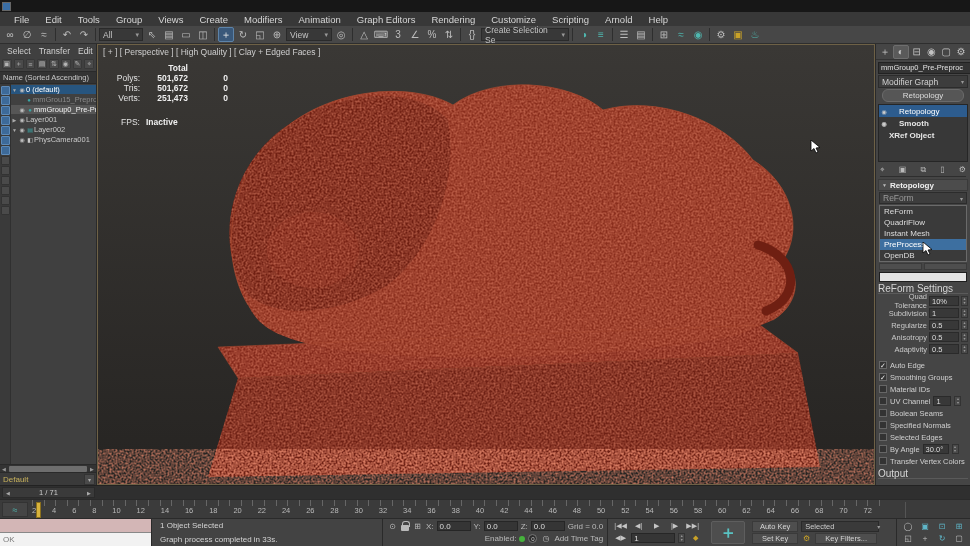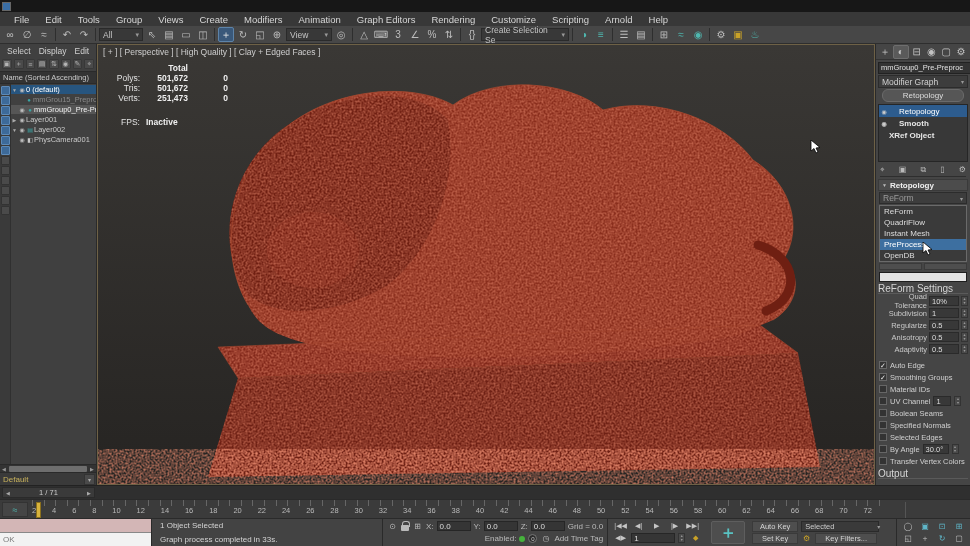--- a/index.html
+++ b/index.html
@@ -215,21 +215,21 @@
     <span class="ticon">⚙</span>
     <span class="ticon gold">▣</span>
     <span class="ticon teal">♨</span>
   </div>
 
   <div id="workarea">
 
     <div id="explorer">
       <div id="explorer-menus">
         <span>Select</span>
-        <span>Display</span>
+        <span>Transfer</span>
         <span>Edit</span>
       </div>
       <div id="explorer-tools">
         <span class="xicon">▣</span>
         <span class="xicon">＋</span>
         <span class="xicon">≡</span>
         <span class="xicon">▤</span>
         <span class="xicon">⇅</span>
         <span class="xicon">◉</span>
         <span class="xicon">✎</span>

